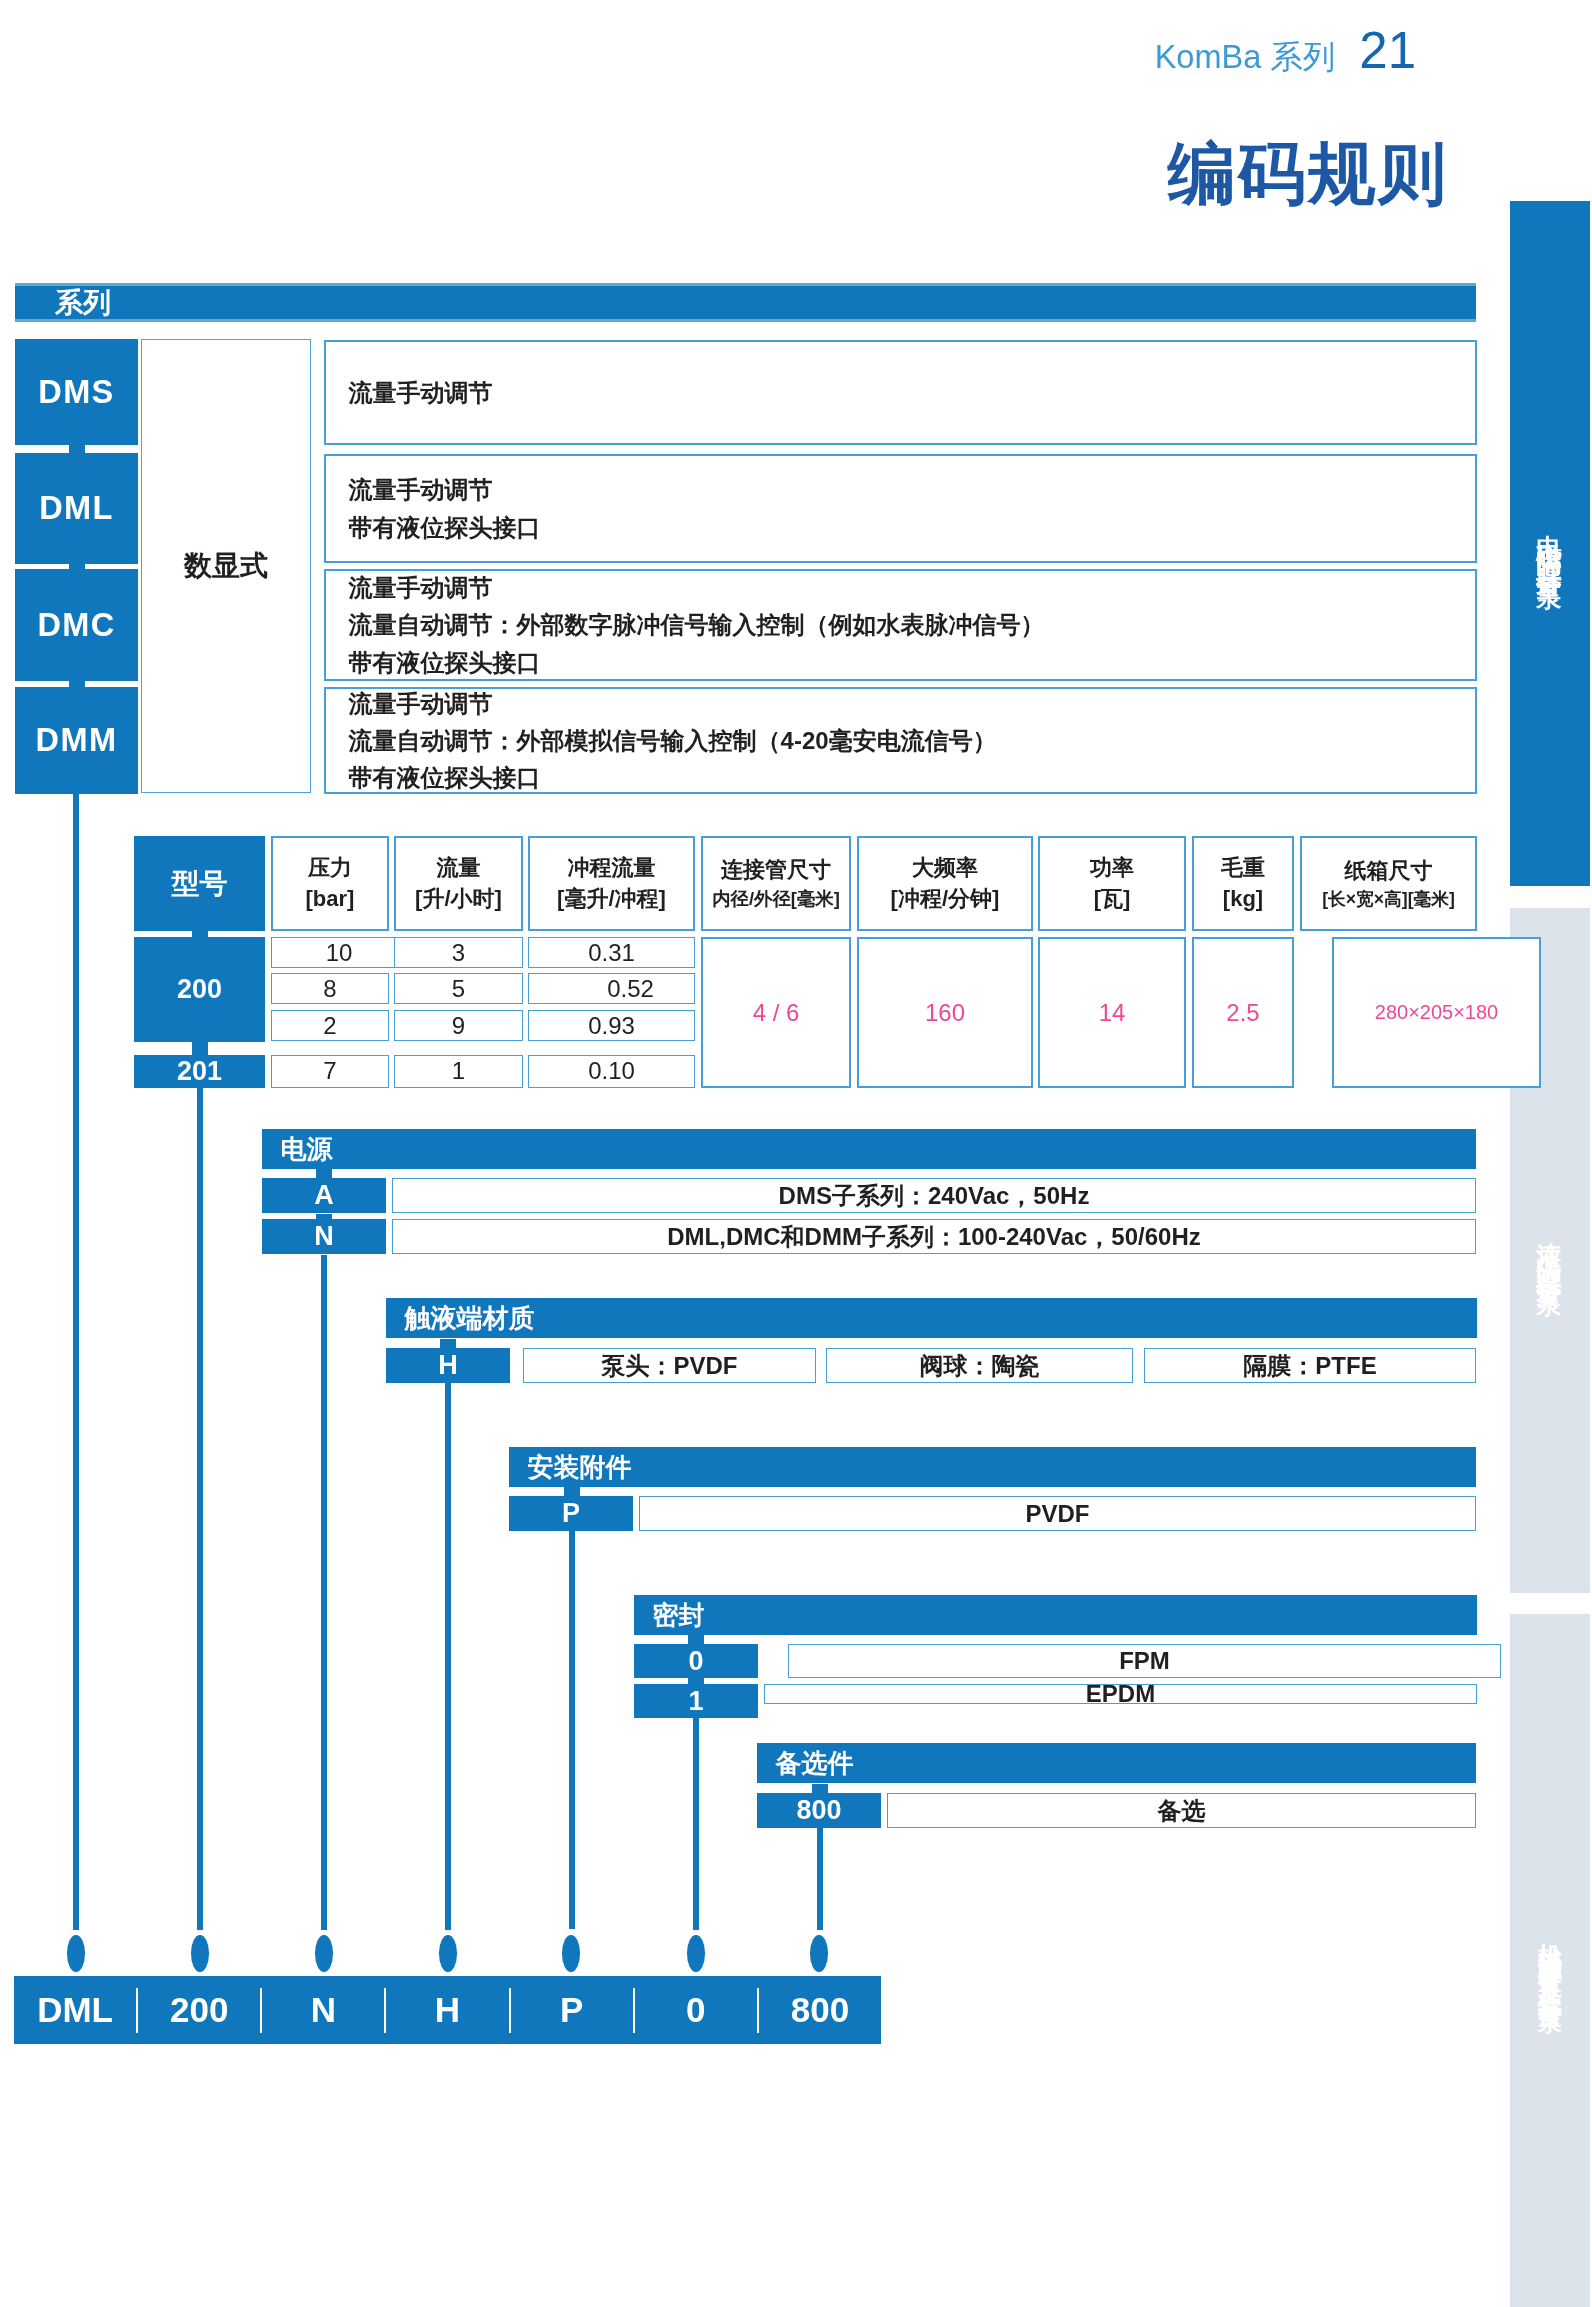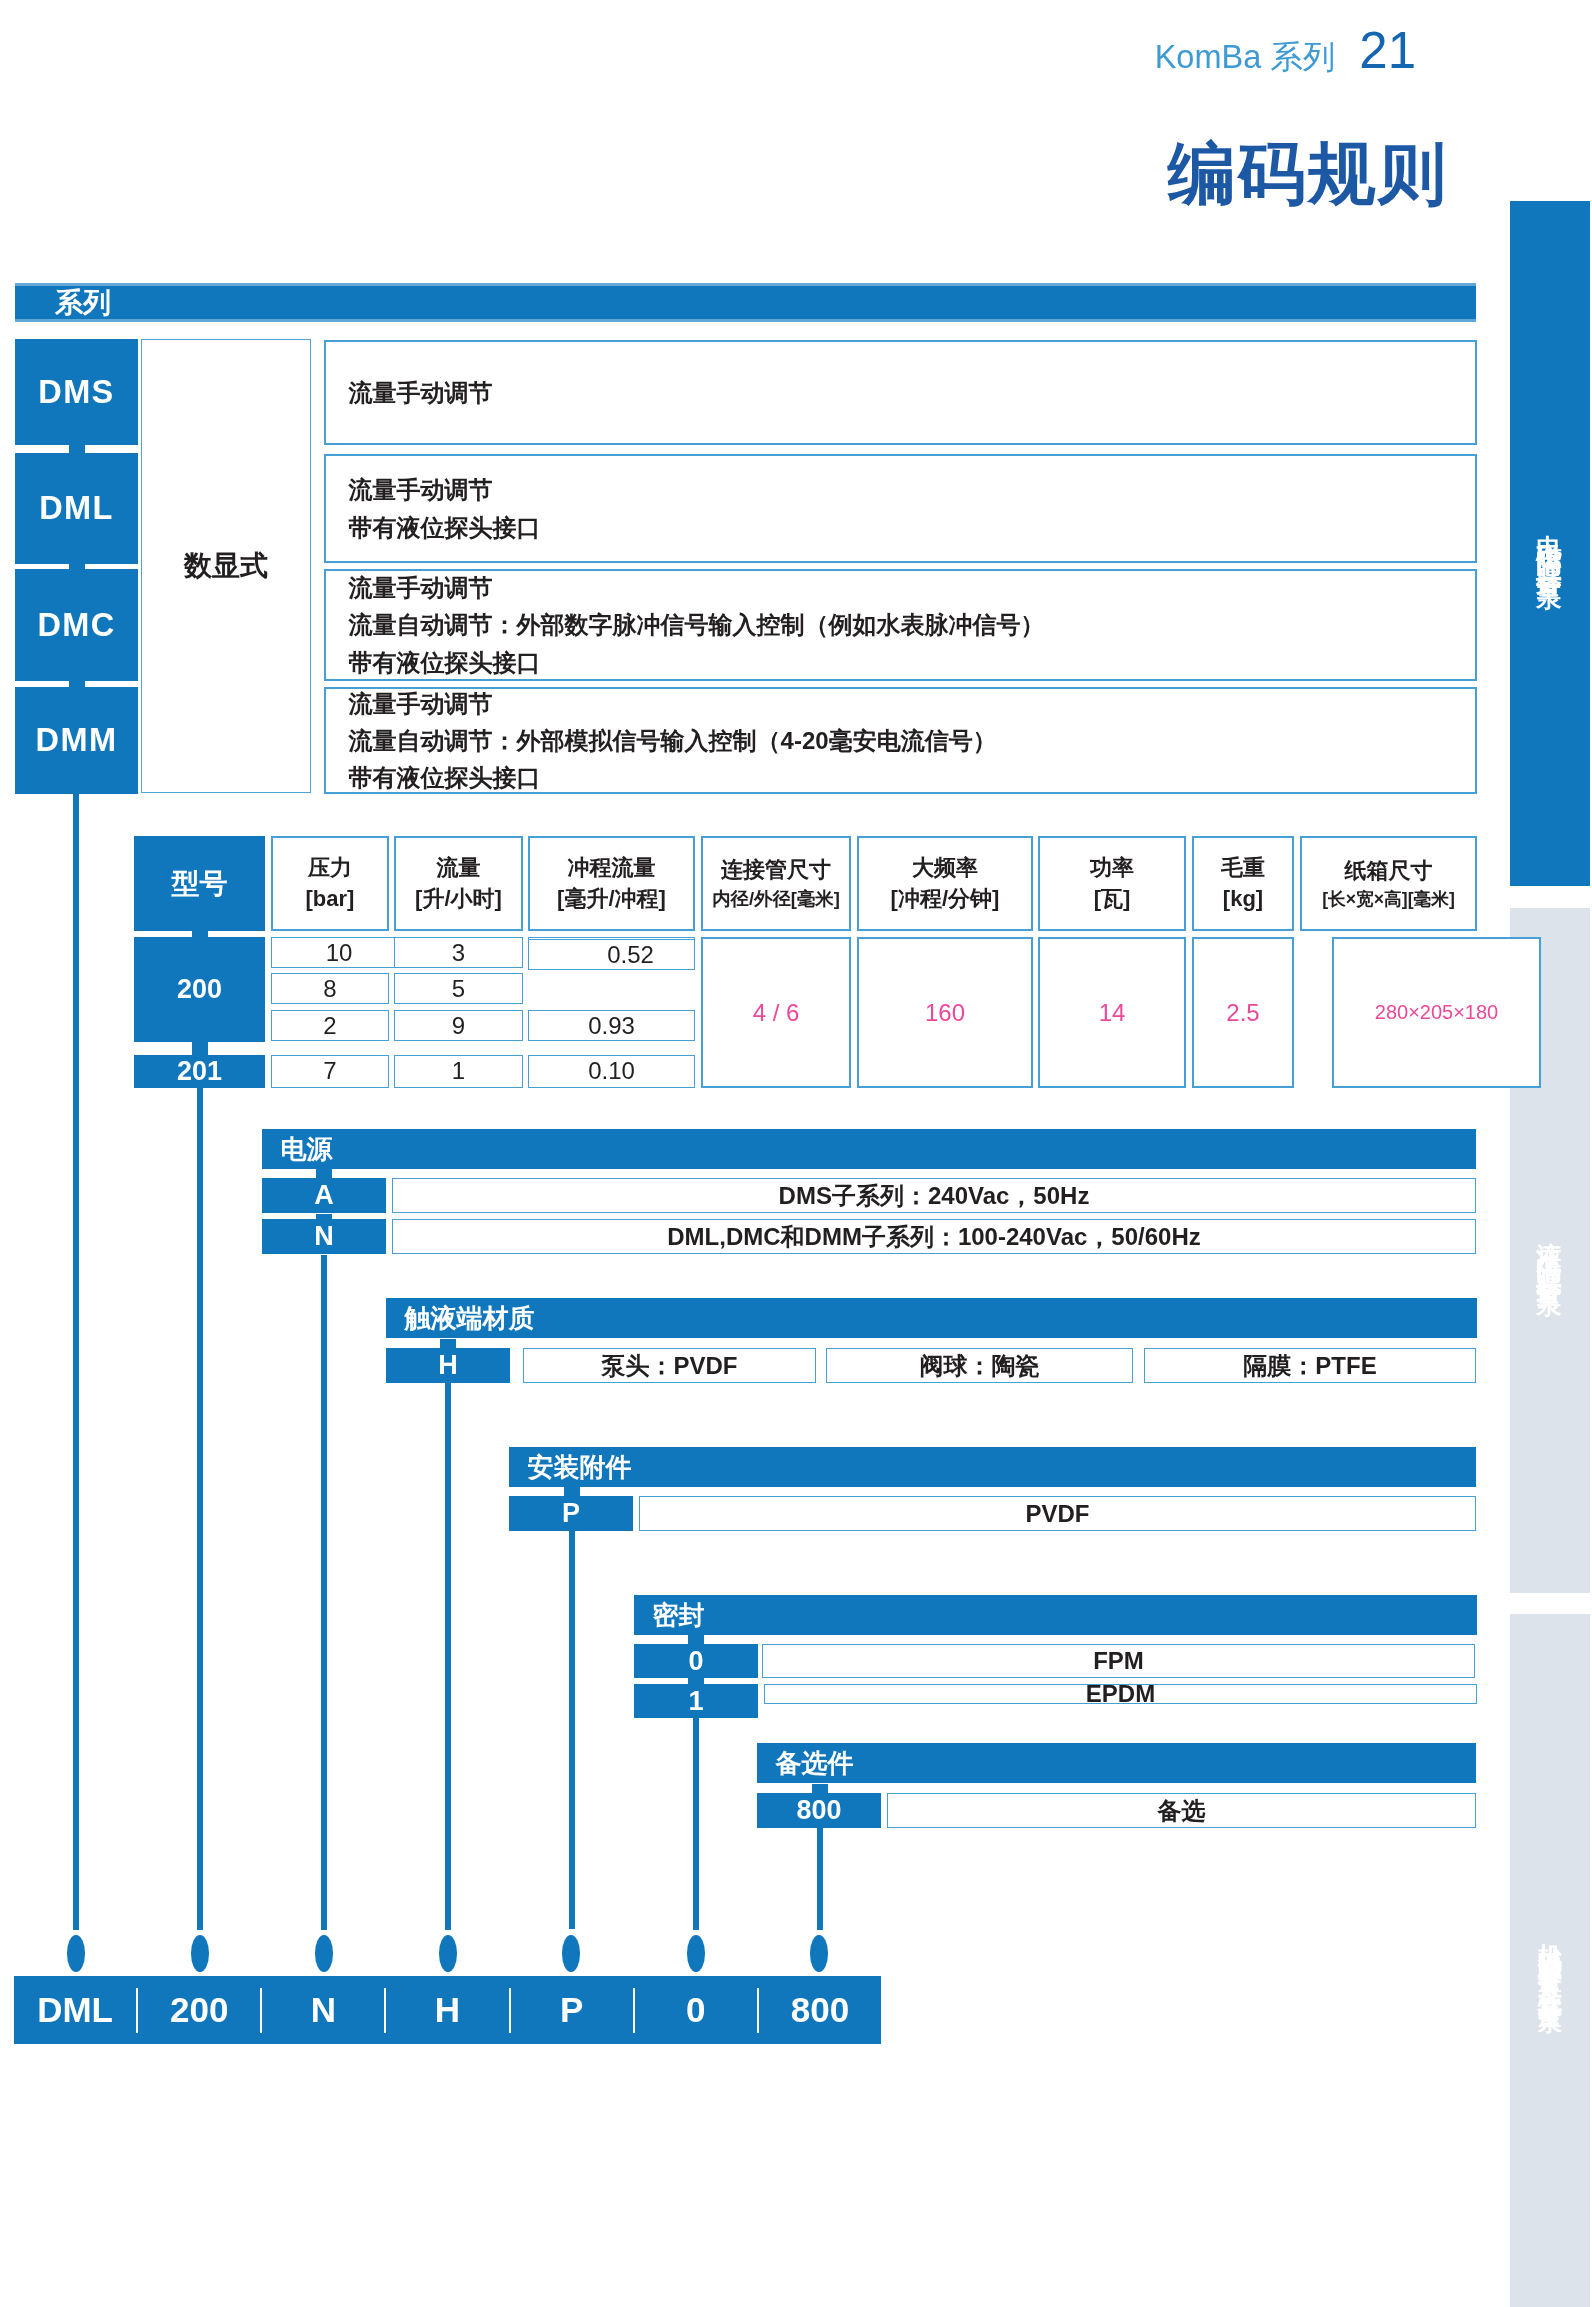--- a/index.html
+++ b/index.html
@@ -109,21 +109,21 @@
   <div class="abs stub" style="left:192px;top:931px;height:5.7px;"></div>
   <div class="abs bluefill wlabel" style="left:134px;top:937px;width:131px;height:105px;font-size:27px;">200</div>
   <div class="abs stub" style="left:192px;top:1041px;height:14px;"></div>
   <div class="abs bluefill wlabel" style="left:134px;top:1055px;width:131px;height:32.5px;font-size:27px;">201</div>
 
   <div class="abs cellbox" style="left:271px;top:937px;width:136px;height:31px;">10</div>
   <div class="abs cellbox" style="left:394px;top:937px;width:129px;height:31px;">3</div>
   <div class="abs cellbox" style="left:528px;top:937px;width:167px;height:31px;">0.31</div>
   <div class="abs cellbox" style="left:271px;top:973px;width:118px;height:31px;">8</div>
   <div class="abs cellbox" style="left:394px;top:973px;width:129px;height:31px;">5</div>
-  <div class="abs cellbox" style="left:528px;top:939px;width:167px;height:31px;padding-left:38px;">0.52</div>
+  <div class="abs cellbox" style="left:528px;top:973px;width:167px;height:31px;padding-left:38px;">0.52</div>
   <div class="abs cellbox" style="left:271px;top:1010px;width:118px;height:31px;">2</div>
   <div class="abs cellbox" style="left:394px;top:1010px;width:129px;height:31px;">9</div>
   <div class="abs cellbox" style="left:528px;top:1010px;width:167px;height:31px;">0.93</div>
 
   <div class="abs cellbox" style="left:271px;top:1055px;width:118px;height:32.5px;">7</div>
   <div class="abs cellbox" style="left:394px;top:1055px;width:129px;height:32.5px;">1</div>
   <div class="abs cellbox" style="left:528px;top:1055px;width:167px;height:32.5px;">0.10</div>
 
   <div class="abs spanbox" style="left:701px;top:937px;width:150px;height:151px;">4 / 6</div>
   <div class="abs spanbox" style="left:857px;top:937px;width:176px;height:151px;">160</div>
@@ -147,21 +147,21 @@
   <div class="abs optdesc" style="left:1144px;top:1348px;width:332px;height:35px;">隔膜：PTFE</div>
 
   <div class="abs secbar" style="left:509px;top:1447px;width:967px;height:40px;">安装附件</div>
   <div class="abs stub" style="left:564px;top:1487px;height:9.2px;"></div>
   <div class="abs bluefill wlabel" style="left:509px;top:1496px;width:124px;height:35px;font-size:27px;">P</div>
   <div class="abs optdesc" style="left:639px;top:1496px;width:837px;height:35px;">PVDF</div>
 
   <div class="abs secbar" style="left:634px;top:1595px;width:843px;height:40px;">密封</div>
   <div class="abs stub" style="left:688px;top:1635px;height:9.2px;"></div>
   <div class="abs bluefill wlabel" style="left:634px;top:1644px;width:124px;height:34px;font-size:27px;">0</div>
-  <div class="abs optdesc" style="left:762px;top:1644px;width:713px;height:34px;">FPM</div>
+  <div class="abs optdesc" style="left:788px;top:1644px;width:713px;height:34px;">FPM</div>
   <div class="abs stub" style="left:688px;top:1678px;height:5.7px;"></div>
   <div class="abs bluefill wlabel" style="left:634px;top:1684px;width:124px;height:34px;font-size:27px;">1</div>
   <div class="abs optdesc" style="left:764px;top:1684px;width:713px;height:20px;">EPDM</div>
 
   <div class="abs secbar" style="left:757px;top:1743px;width:719px;height:40px;">备选件</div>
   <div class="abs stub" style="left:812px;top:1784px;height:9.2px;"></div>
   <div class="abs bluefill wlabel" style="left:757px;top:1793px;width:124px;height:35px;font-size:27px;">800</div>
   <div class="abs optdesc" style="left:887px;top:1793px;width:589px;height:35px;">备选</div>
 
   <div class="abs vline" style="left:73px;top:793px;height:1137px;"></div>

